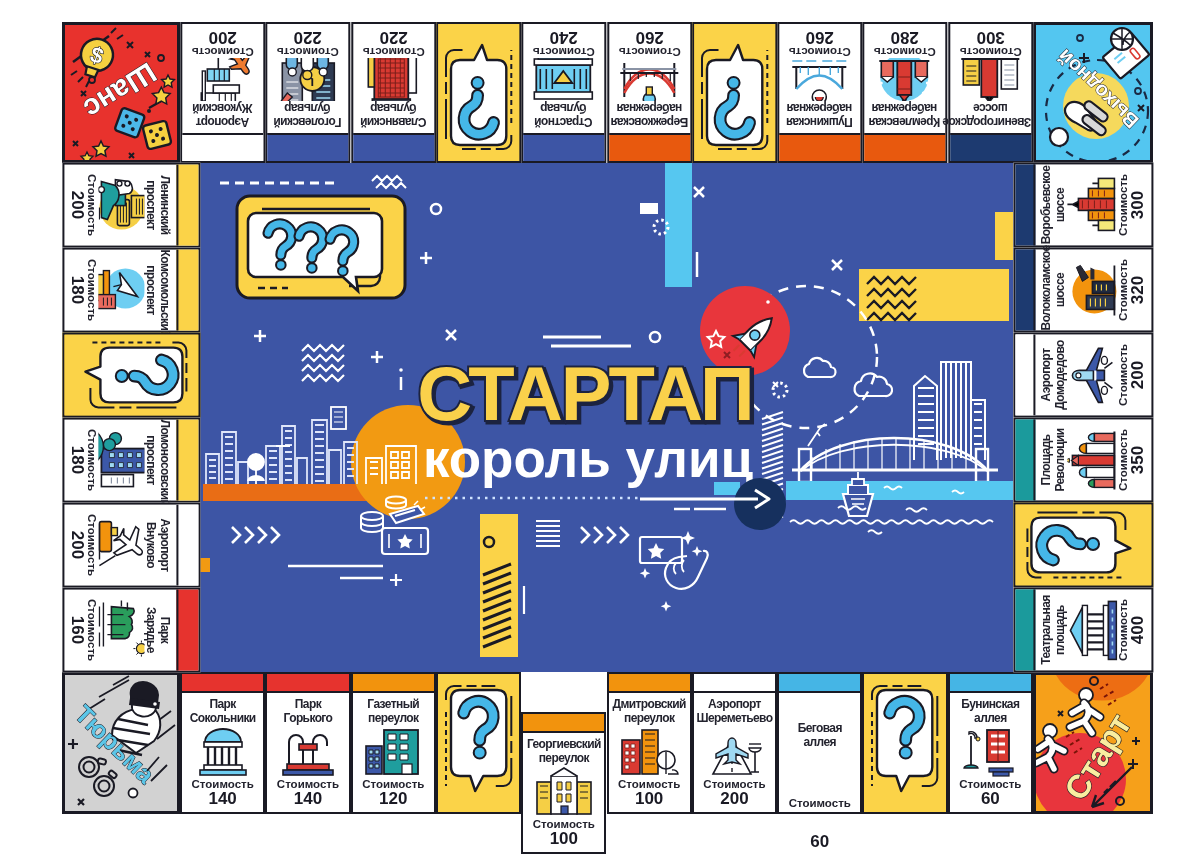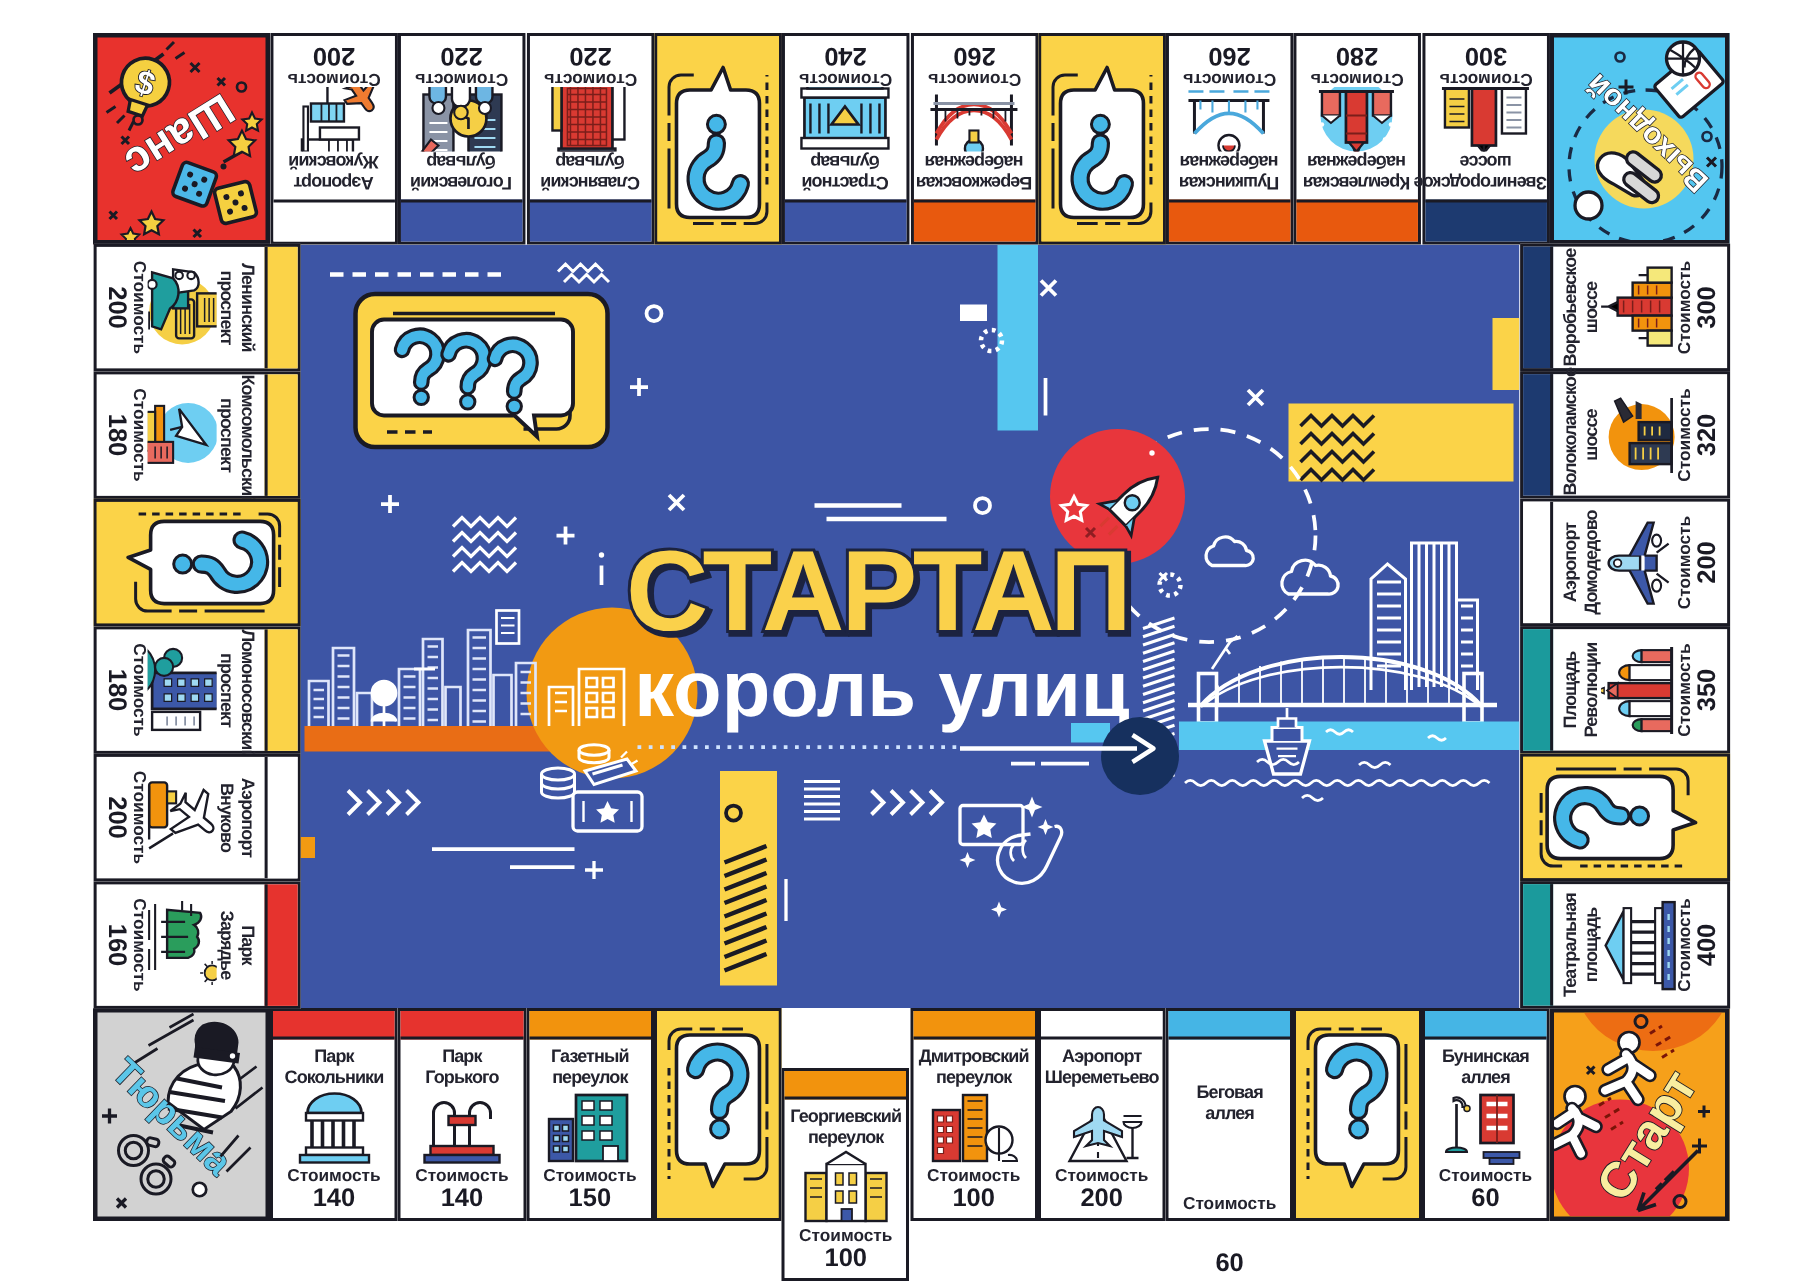--- a/index.html
+++ b/index.html
@@ -604,21 +604,21 @@
         <div class="ic">
           <svg width="62" height="56" viewBox="0 0 62 56">
 <rect x="4" y="22" width="16" height="28" fill="#3c58a8" stroke="#1a1a24" stroke-width="1.6"></rect>
 <path d="M7 26 h4 v4 h-4z M13 26 h4 v4 h-4z M7 33 h4 v4 h-4z M13 33 h4 v4 h-4z M7 40 h4 v4 h-4z M13 40 h4 v4 h-4z" fill="#9fd9f2" stroke="#1a1a24" stroke-width="1"></path>
 <rect x="22" y="6" width="34" height="44" fill="#1f9e9e" stroke="#1a1a24" stroke-width="1.8"></rect>
 <path d="M26 10 h8 v6 h-8z M38 10 h8 v6 h-8z M26 20 h8 v6 h-8z M38 20 h8 v6 h-8z M26 30 h8 v6 h-8z M38 30 h8 v6 h-8z" fill="#fff" stroke="#1a1a24" stroke-width="1"></path>
 <rect x="40" y="40" width="10" height="10" fill="#fff" stroke="#1a1a24" stroke-width="1.2"></rect>
 </svg>
         </div>
         <div class="cost">Стоимость</div>
-        <div class="val">150</div>
+        <div class="val">120</div>
       </div>
     </div>
 
 <div class="cellO" style="left:435.9px;top:672px;width:85.3px;height:142px;">
       <div class="qcard" style="left:0;top:0;width:85.3px;height:142px;"><svg width="81.3" height="138" viewBox="0 0 81.3 138">
 <rect x="0" y="0" width="81.3" height="138" fill="#fbd348"></rect>
 <path d="M8 26 v-6 a8 8 0 0 1 8 -8 h41.3" fill="none" stroke="#1a1a24" stroke-width="2" stroke-dasharray="26 5 10 5"></path>
 <path d="M73.3 22 v82 a8 8 0 0 1 -8 8 h-12" fill="none" stroke="#1a1a24" stroke-width="2" stroke-dasharray="40 5 12 5"></path>
 <path d="M8 38 v74" fill="none" stroke="#1a1a24" stroke-width="2" stroke-dasharray="5 4"></path>
 <path d="M 22 16 H 59.3 Q 68.3 16 68.3 25 V 93 Q 68.3 102 59.3 102 H 45.226 L 37.226 117 L 32.226 102 H 22 Q 13 102 13 93 V 25 Q 13 16 22 16 Z" fill="#fff" stroke="#1a1a24" stroke-width="2.4" stroke-linejoin="round"></path>

